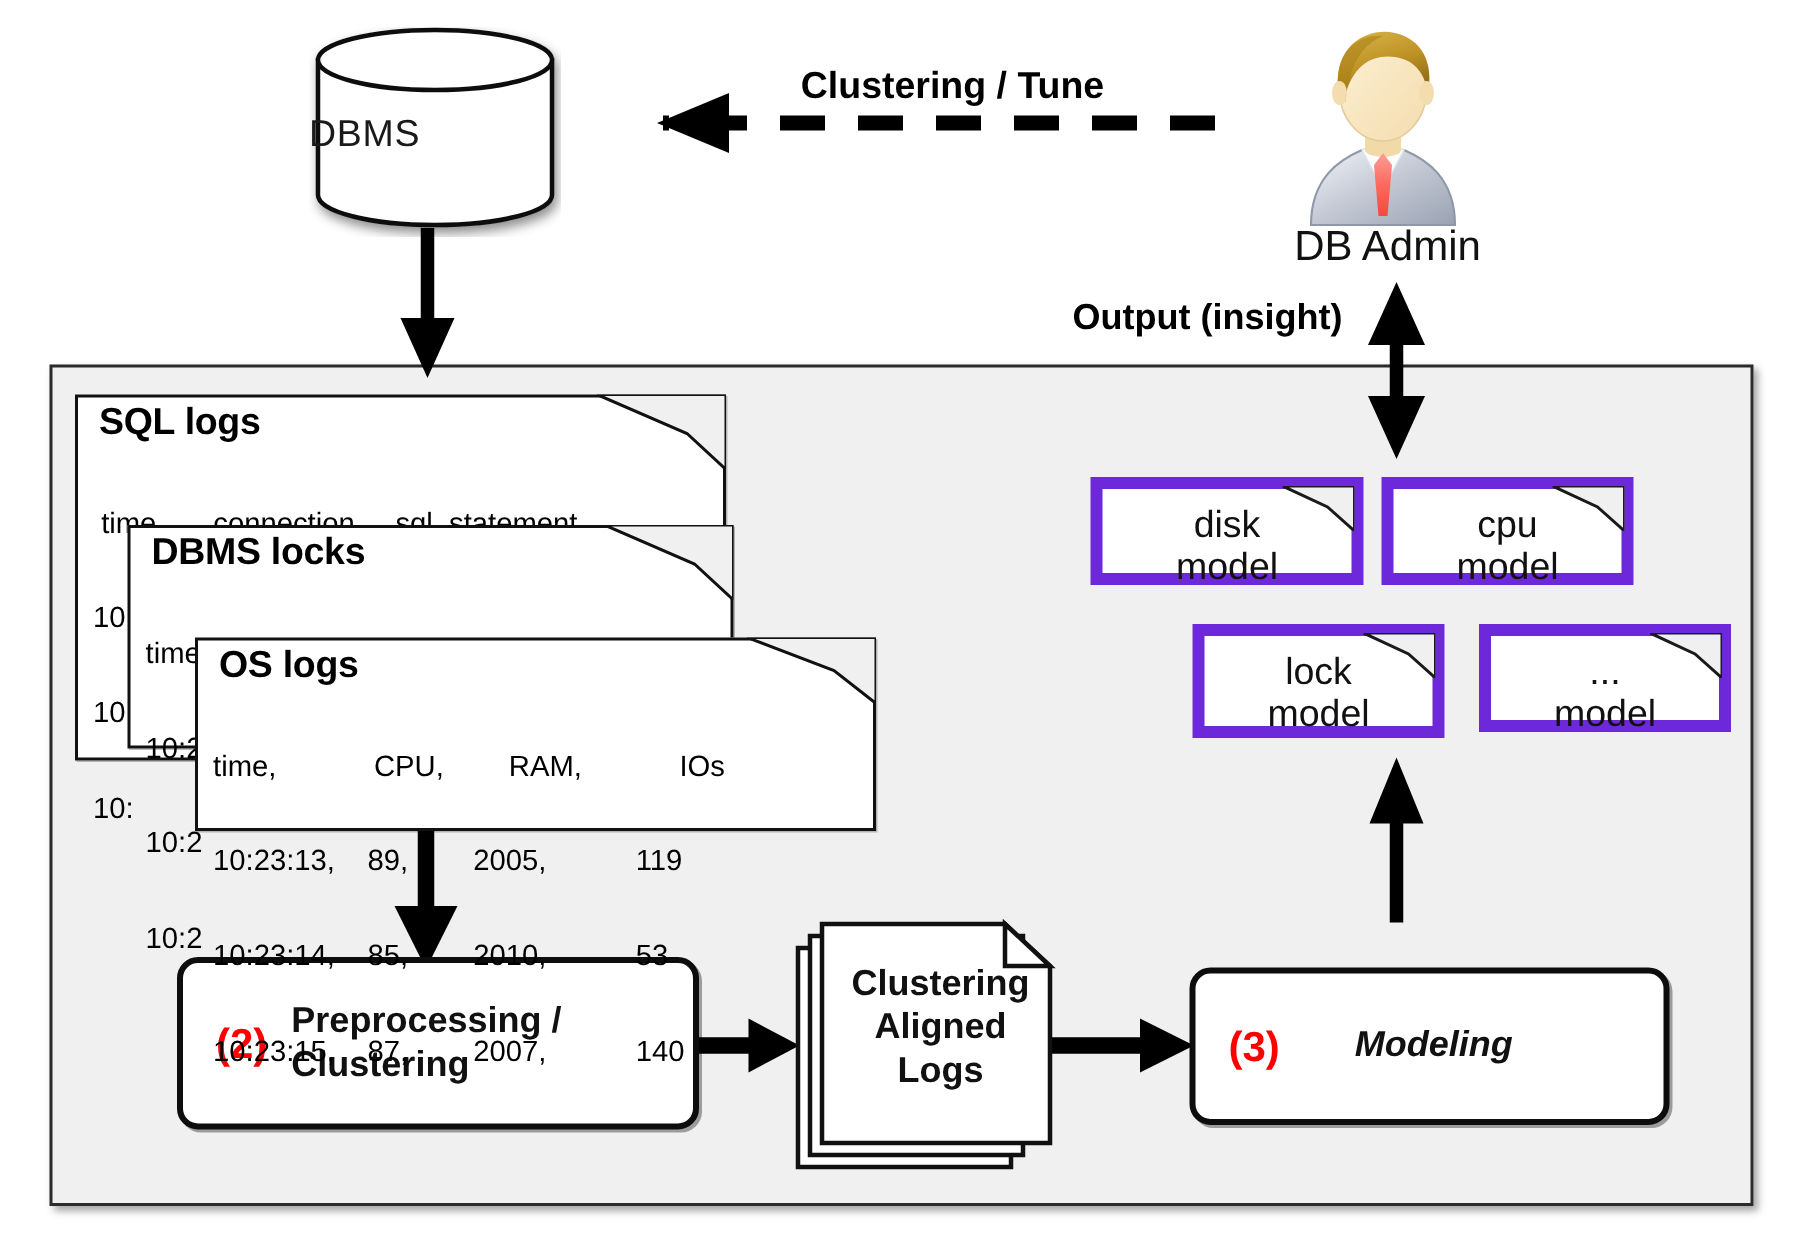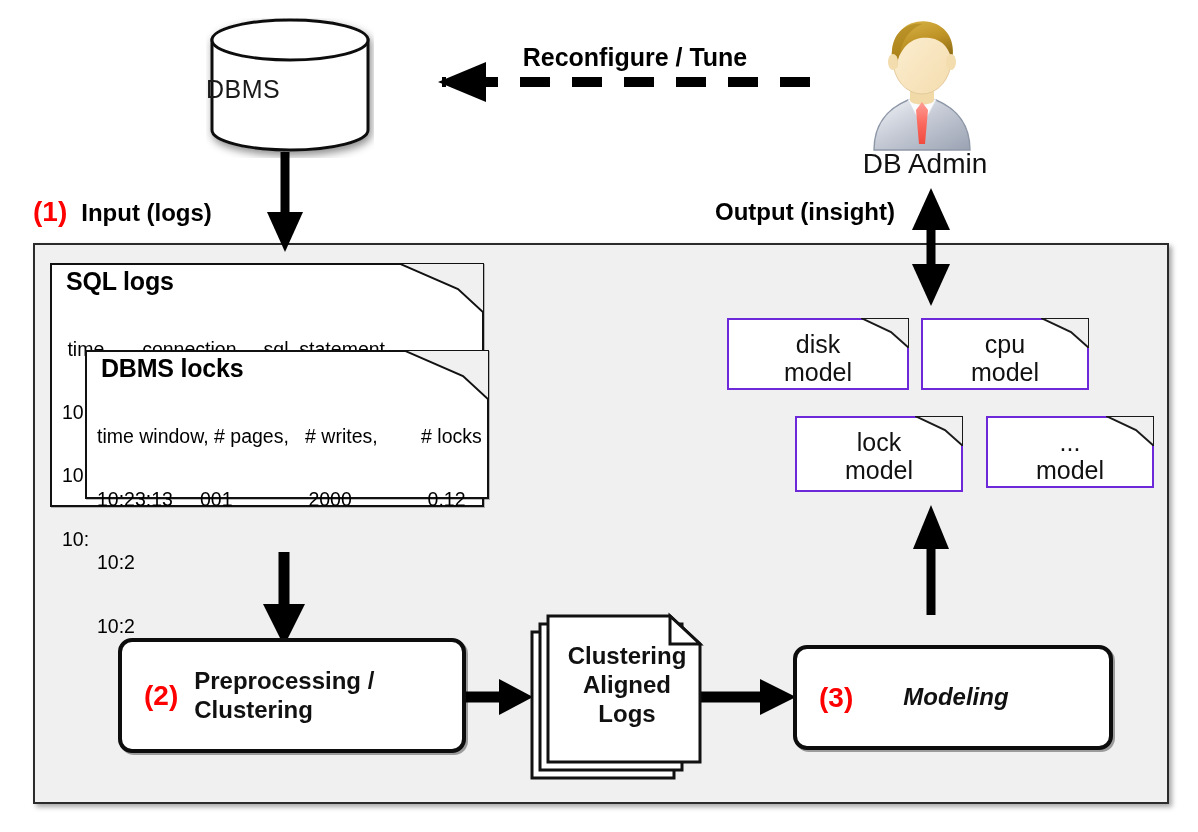--- a/index.html
+++ b/index.html
@@ -91,21 +91,21 @@
     position:absolute; right:-2px; top:-2px;
   }
 
   #card-sql{ left:50px; top:263px; width:430px; height:240px; z-index:3;}
   #card-dbms{ left:85px; top:350px; width:400px; height:145px; z-index:4;}
   #card-os{  left:130px; top:425px; width:450px; height:125px; z-index:5;}
 
   
   .modelnote{
     background:#ffffff;
-    border:2px solid #6d28d9;
+    border:8px solid #6d28d9;
     text-align:center;
     font-size:25px; color:#111;
     line-height:1.12;
     padding-top:10px;
     box-sizing:border-box;
   }
   #model-disk{ left:727px; top:318px; width:182px; height:72px;}
   #model-cpu { left:921px; top:318px; width:168px; height:72px;}
   #model-lock{ left:795px; top:416px; width:168px; height:76px;}
   #model-dots{ left:986px; top:416px; width:168px; height:72px;}
@@ -149,21 +149,21 @@
         <feDropShadow dx="2" dy="4" stdDeviation="4" flood-color="#000" flood-opacity="0.45"></feDropShadow>
       </filter>
     </defs>
     <g filter="url(#softshadow)">
       <path d="M6,22 L6,112 A78,20 0 0 0 162,112 L162,22 Z" fill="#ffffff" stroke="#111" stroke-width="3"></path>
       <ellipse cx="84" cy="22" rx="78" ry="20" fill="#ffffff" stroke="#111" stroke-width="3"></ellipse>
     </g>
   </svg>
   <div class="abs" id="dbms-label">DBMS</div>
 
-  <div class="abs" id="reconfigure-label">Reconfigure / Tune</div>
+  <div class="abs" id="reconfigure-label">Clustering / Tune</div>
   <svg class="abs arrow-svg" id="reconfigure-arrow" viewBox="0 0 430 32">
     <line x1="420" y1="16" x2="52" y2="16" stroke="#000" stroke-width="10" stroke-dasharray="30 22"></line>
     <polygon points="48,16 96,-4 96,36" fill="#000"></polygon>
   </svg>
 
   <svg class="abs" id="db-admin-avatar" viewBox="0 0 116 142">
     <defs>
       <linearGradient id="suitg" x1="0" y1="0" x2="1" y2="1">
         <stop offset="0%" stop-color="#f2f4f8"></stop>
         <stop offset="45%" stop-color="#c6cbd6"></stop>
@@ -196,23 +196,20 @@
     <ellipse cx="58" cy="50" rx="29" ry="34" fill="url(#facea)" stroke="#e4cb9c" stroke-width="1"></ellipse>
 
     <path d="M28,48 C26,18 50,8 66,12 C84,16 92,32 88,52 C86,40 80,30 66,28 C52,26 38,32 32,56 Z" fill="url(#hairg)"></path>
     <path d="M28,48 C26,22 44,12 58,14 C44,20 36,32 33,58 Z" fill="#a87f18" opacity=".55"></path>
 
     <ellipse cx="29" cy="52" rx="5" ry="8" fill="#f3dcad"></ellipse>
     <ellipse cx="87" cy="52" rx="5" ry="8" fill="#f3dcad"></ellipse>
   </svg>
   <div class="abs" id="db-admin-label">DB Admin</div>
 
-  <div class="abs" id="caption-input">
-    <span class="num">(1)</span><span>Input (logs)</span>
-  </div>
   <div class="abs" id="caption-output">Output (insight)</div>
 
   <div class="abs" id="system-container"></div>
 
   <svg class="abs arrow-svg" id="arrow-db-to-box" viewBox="0 0 40 100">
     <line x1="20" y1="0" x2="20" y2="66" stroke="#000" stroke-width="9"></line>
     <polygon points="20,100 2,60 38,60" fill="#000"></polygon>
   </svg>
 
   <svg class="abs arrow-svg" id="arrow-oslogs-down" viewBox="0 0 52 95">
@@ -260,20 +257,32 @@
     </svg>
     <div class="title">DBMS locks</div>
     <div class="rows">
       <div>time window, # pages,   # writes,        # locks</div>
       <div>10:23:13     001              2000              0.12</div>
       <div>10:2</div>
       <div>10:2</div>
     </div>
   </div>
 
+  <div class="abs logcard" id="card-os">
+    <svg class="fold" width="86" height="44" viewBox="0 0 86 44">
+      <path d="M0,0 L86,0 L86,44 L58,22 Z" fill="#f0f0f0" stroke="#111" stroke-width="2"></path>
+    </svg>
+    <div class="title">OS logs</div>
+    <div class="rows">
+      <div>time,            CPU,        RAM,            IOs</div>
+      <div>10:23:13,    89,        2005,           119</div>
+      <div>10:23:14,    85,        2010,           53</div>
+      <div>10:23:15,    87,        2007,           140</div>
+    </div>
+  </div>
 
   <div class="abs modelnote" id="model-disk">
     <svg class="fold" width="48" height="30" viewBox="0 0 48 30">
       <path d="M0,0 L48,0 L48,30 L30,14 Z" fill="#f0f0f0" stroke="#1a1a1a" stroke-width="2"></path>
     </svg>
     <div>disk</div>
     <div>model</div>
   </div>
   <div class="abs modelnote" id="model-cpu">
     <svg class="fold" width="48" height="30" viewBox="0 0 48 30">

